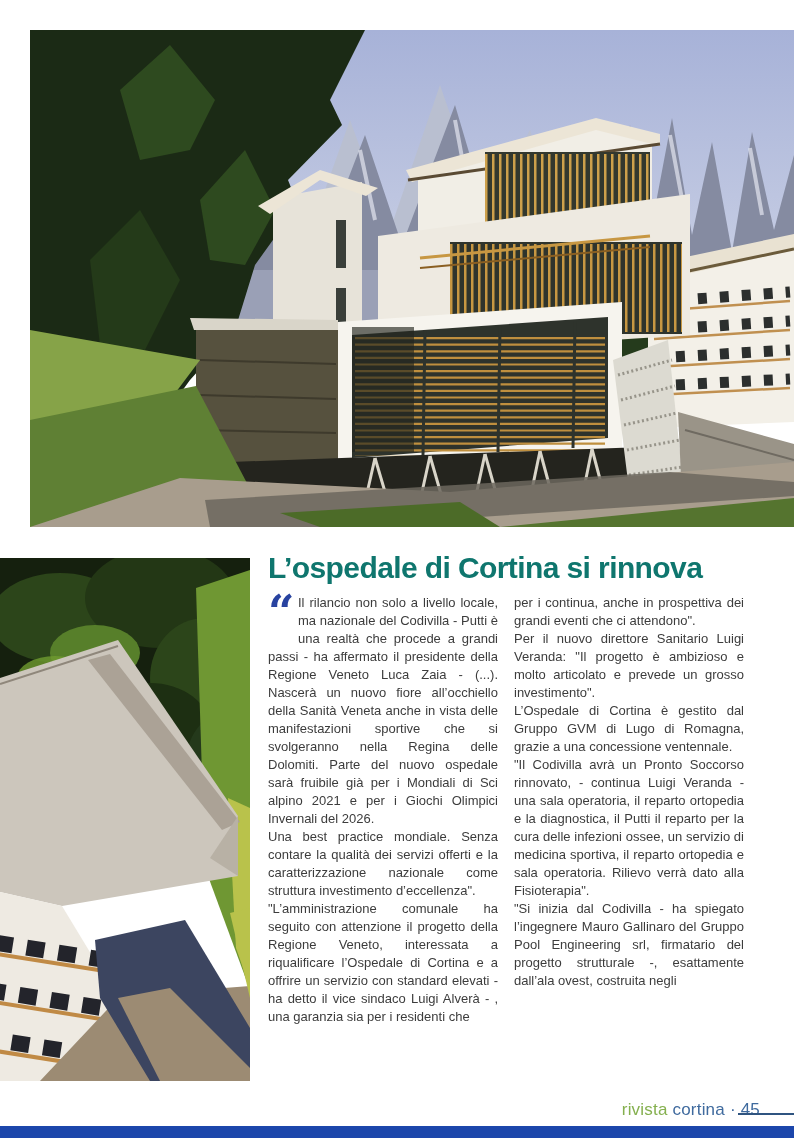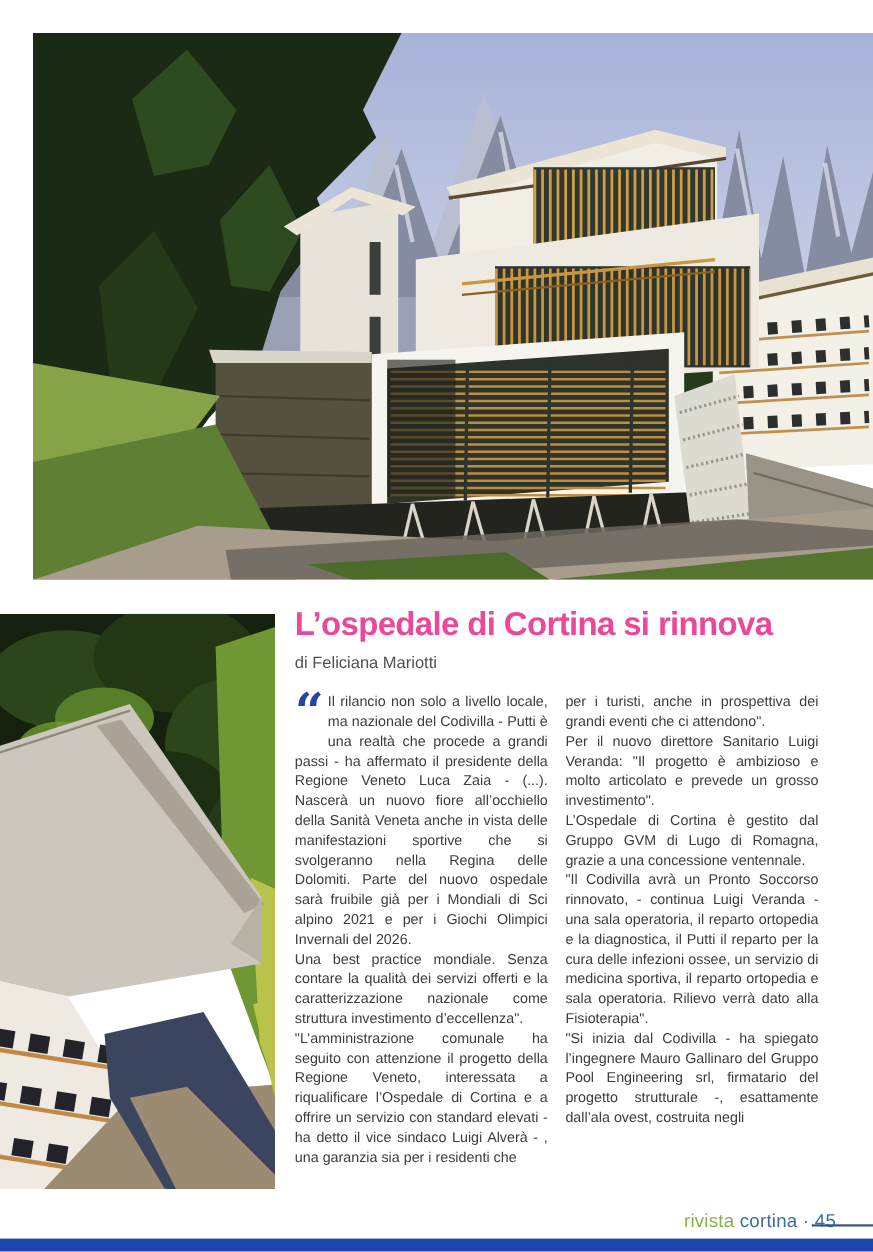--- a/index.html
+++ b/index.html
@@ -8,21 +8,21 @@
     margin:0 auto; overflow:hidden;
     font-family:"Liberation Sans", sans-serif;
   }
   
   .hero{position:absolute; left:30px; top:30px; width:764px; height:497px; overflow:hidden;}
   .aerial{position:absolute; left:0; top:558px; width:250px; height:523px; overflow:hidden;}
   .hero svg,.aerial svg{display:block;}
   
   .article{position:absolute; left:268px; top:552px; width:476px;}
   .title{
-    color:#ec4899; font-size:30px; font-weight:700; letter-spacing:-0.6px;
+    color:#0f766e; font-size:30px; font-weight:700; letter-spacing:-0.6px;
     line-height:1.05; margin:0 0 10px 0;
   }
   .byline{color:#4f4f4f; font-size:15px; margin:0 0 18px 0;}
   .cols{display:flex; gap:16px;}
   .col{width:230px; color:#3c3c3c; font-size:13px; line-height:18px; text-align:justify;}
   .col p{margin:0;}
   .quotebox{float:left; width:30px; height:54px;}
   .quoteglyph{
     font-family:"DejaVu Serif", serif; font-weight:700; color:#2843a0;
     font-size:46px; line-height:40px; display:block; margin-top:-2px;
@@ -182,31 +182,30 @@
 
       <polygon points="40,523 250,523 250,428 120,438" fill="#9c8b73"></polygon>
       <polygon points="95,382 185,362 250,470 250,523 150,523 100,440" fill="#3c4560"></polygon>
       <polygon points="118,440 170,430 250,510 250,523 160,523" fill="#9c8b73"></polygon>
       <polygon points="230,355 250,350 250,440" fill="#b9c24b"></polygon>
     </svg>
   </figure>
 
   <div class="article">
     <h1 class="title">L’ospedale di Cortina si rinnova</h1>
-    <p class="byline">di Feliciana Mariotti</p>
     <div class="cols">
       <div class="col">
         <p><span class="quotebox">
               <span class="quoteglyph">“</span>
             </span><span>Il rilancio non solo a livello locale, ma nazionale del Codivilla - Putti è una realtà che procede a grandi passi - ha affermato il presidente della Regione Veneto Luca Zaia - (...). Nascerà un nuovo fiore all’occhiello della Sanità Veneta anche in vista delle manifestazioni sportive che si svolgeranno nella Regina delle Dolomiti. Parte del nuovo ospedale sarà fruibile già per i Mondiali di Sci alpino 2021 e per i Giochi Olimpici Invernali del 2026.</span></p>
         <p>Una best practice mondiale. Senza contare la qualità dei servizi offerti e la caratterizzazione nazionale come struttura investimento d’eccellenza".</p>
         <p>"L’amministrazione comunale ha seguito con attenzione il progetto della Regione Veneto, interessata a riqualificare l’Ospedale di Cortina e a offrire un servizio con standard elevati - ha detto il vice sindaco Luigi Alverà - , una garanzia sia per i residenti che</p>
       </div>
       <div class="col">
-        <p>per i turisti, anche in prospettiva dei grandi eventi che ci attendono".</p>
+        <p>per i continua, anche in prospettiva dei grandi eventi che ci attendono".</p>
         <p>Per il nuovo direttore Sanitario Luigi Veranda: "Il progetto è ambizioso e molto articolato e prevede un grosso investimento".</p>
         <p>L’Ospedale di Cortina è gestito dal Gruppo GVM di Lugo di Romagna, grazie a una concessione ventennale.</p>
         <p>"Il Codivilla avrà un Pronto Soccorso rinnovato, - continua Luigi Veranda - una sala operatoria, il reparto ortopedia e la diagnostica, il Putti il reparto per la cura delle infezioni ossee, un servizio di medicina sportiva, il reparto ortopedia e sala operatoria. Rilievo verrà dato alla Fisioterapia".</p>
         <p>"Si inizia dal Codivilla - ha spiegato l’ingegnere Mauro Gallinaro del Gruppo Pool Engineering srl, firmatario del progetto strutturale -, esattamente dall’ala ovest, costruita negli</p>
       </div>
     </div>
   </div>
 
   <div class="footer">
     <span class="green">rivista</span>

